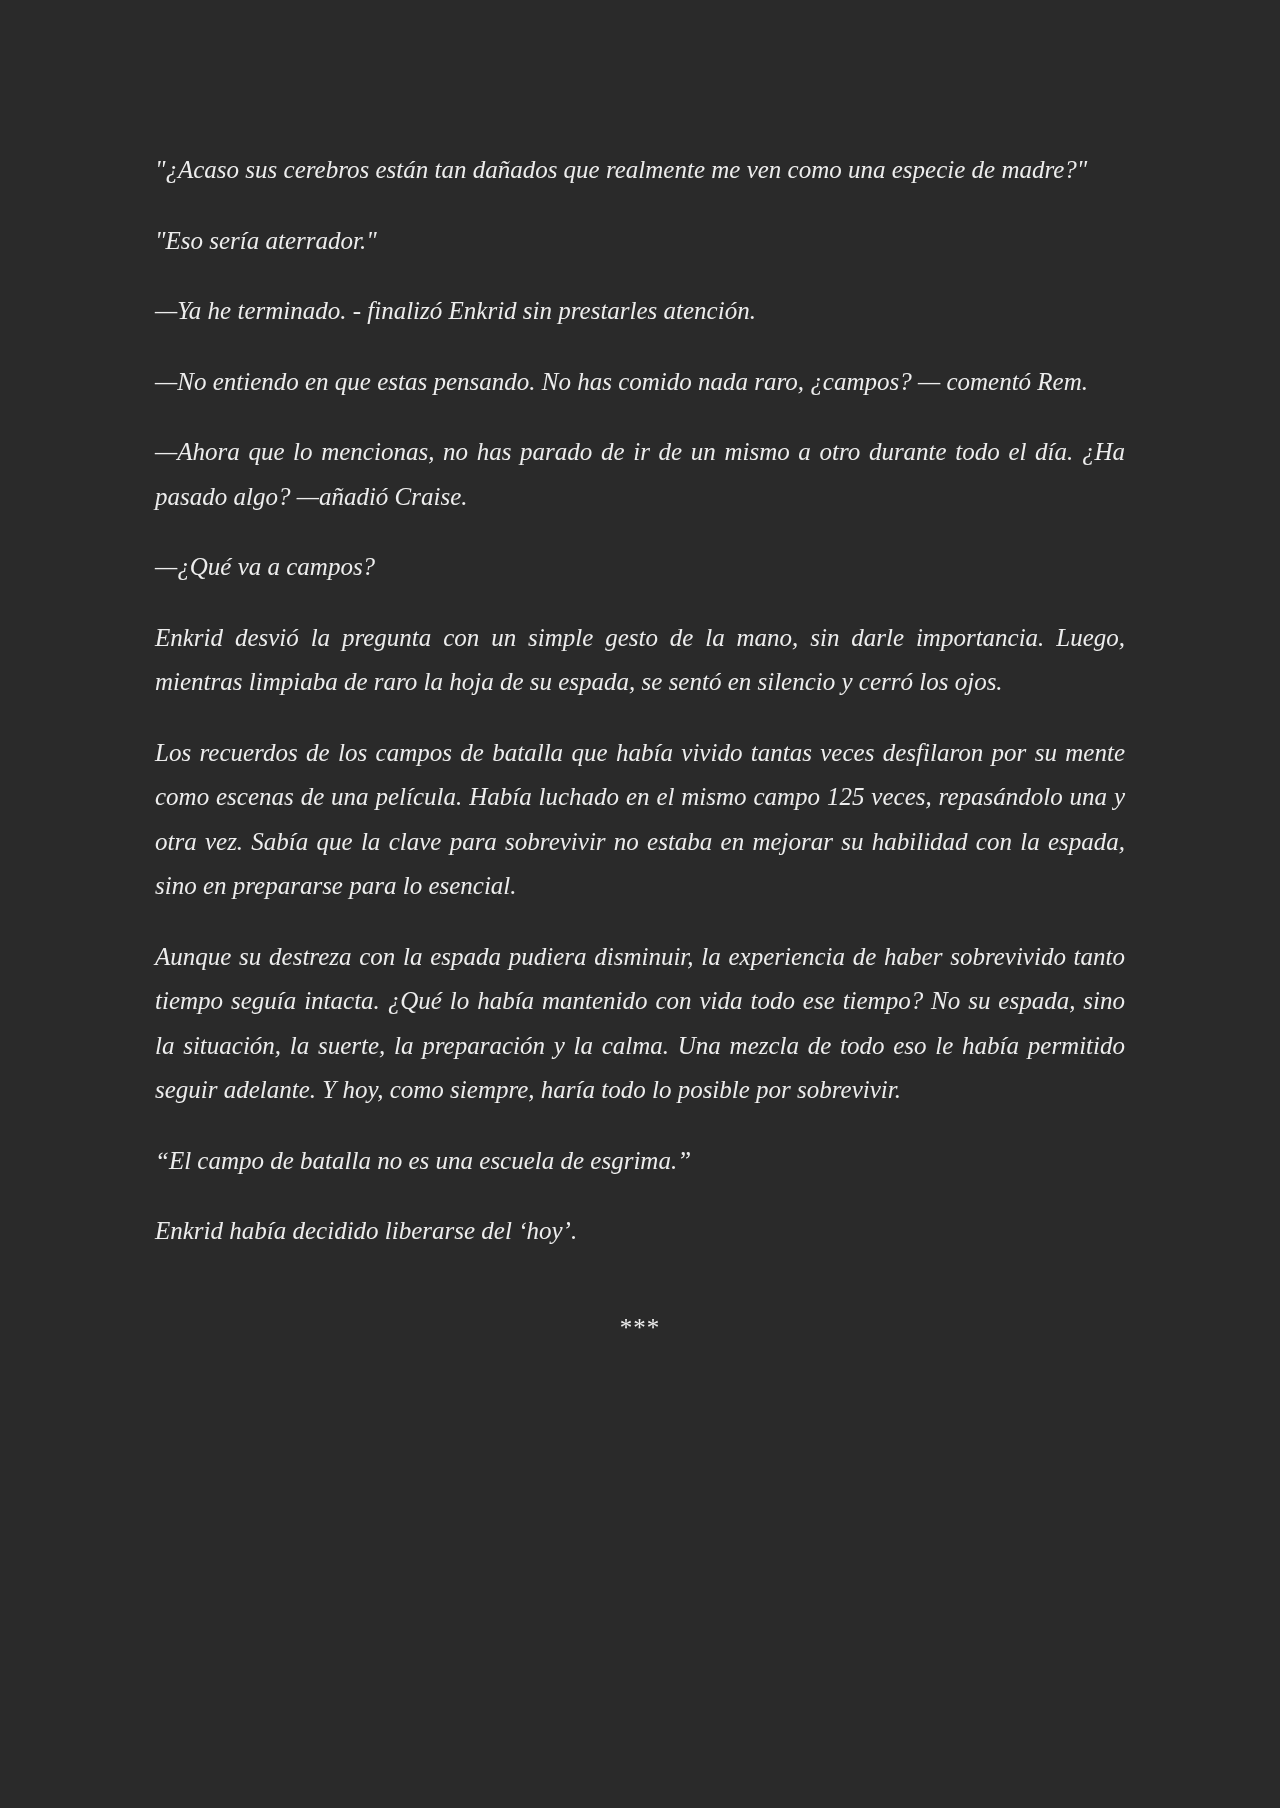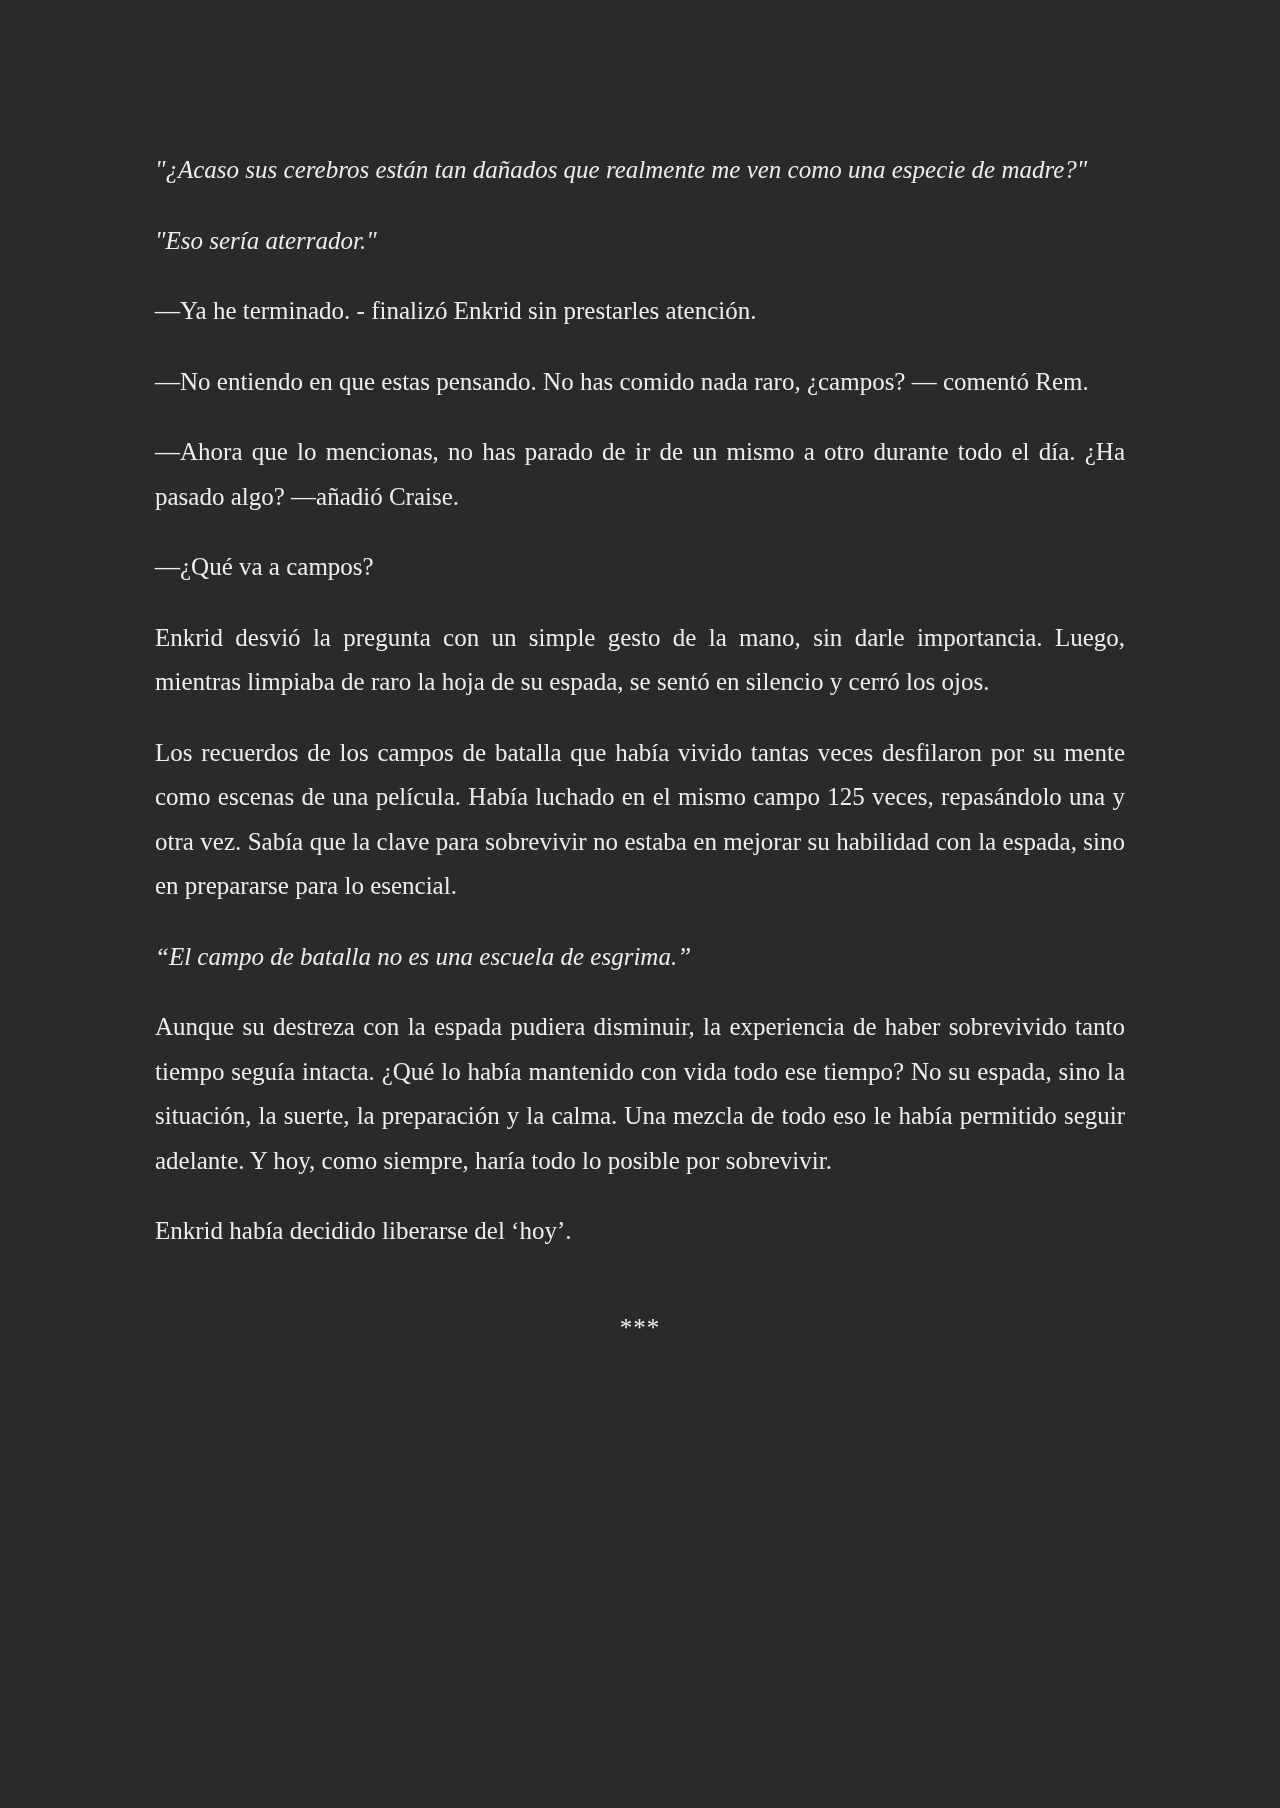--- a/index.html
+++ b/index.html
@@ -20,20 +20,21 @@
       width: 970px;
       color: #ededed;
       font-family: "Liberation Serif", "DejaVu Serif", serif;
       font-size: 25px;
       line-height: 44.5px;
     }
     .para {
       margin: 0 0 26px 0;
       text-align: justify;
       text-justify: inter-word;
+      font-style: italic;
     }
     .para.italic {
       font-style: italic;
     }
     .separator {
       text-align: center;
       margin-top: 52px;
       font-size: 25px;
       letter-spacing: 1px;
     }
@@ -43,17 +44,17 @@
 
 <div class="page">
   <p class="para italic">"¿Acaso sus cerebros están tan dañados que realmente me ven como una especie de madre?"</p>
   <p class="para italic">"Eso sería aterrador."</p>
   <p class="para">—Ya he terminado. - finalizó Enkrid sin prestarles atención.</p>
   <p class="para">—No entiendo en que estas pensando. No has comido nada raro, ¿campos? — comentó Rem.</p>
   <p class="para">—Ahora que lo mencionas, no has parado de ir de un mismo a otro durante todo el día. ¿Ha pasado algo? —añadió Craise.</p>
   <p class="para">—¿Qué va a campos?</p>
   <p class="para">Enkrid desvió la pregunta con un simple gesto de la mano, sin darle importancia. Luego, mientras limpiaba de raro la hoja de su espada, se sentó en silencio y cerró los ojos.</p>
   <p class="para">Los recuerdos de los campos de batalla que había vivido tantas veces desfilaron por su mente como escenas de una película. Había luchado en el mismo campo 125 veces, repasándolo una y otra vez. Sabía que la clave para sobrevivir no estaba en mejorar su habilidad con la espada, sino en prepararse para lo esencial.</p>
+  <p class="para">Aunque su destreza con la espada pudiera disminuir, la experiencia de haber sobrevivido tanto tiempo seguía intacta. ¿Qué lo había mantenido con vida todo ese tiempo? No su espada, sino la situación, la suerte, la preparación y la calma. Una mezcla de todo eso le había permitido seguir adelante. Y hoy, como siempre, haría todo lo posible por sobrevivir.</p>
   <p class="para italic">“El campo de batalla no es una escuela de esgrima.”</p>
-  <p class="para">Aunque su destreza con la espada pudiera disminuir, la experiencia de haber sobrevivido tanto tiempo seguía intacta. ¿Qué lo había mantenido con vida todo ese tiempo? No su espada, sino la situación, la suerte, la preparación y la calma. Una mezcla de todo eso le había permitido seguir adelante. Y hoy, como siempre, haría todo lo posible por sobrevivir.</p>
   <p class="para">Enkrid había decidido liberarse del ‘hoy’.</p>
   <div class="separator">***</div>
 </div>
 
 </body></html>

